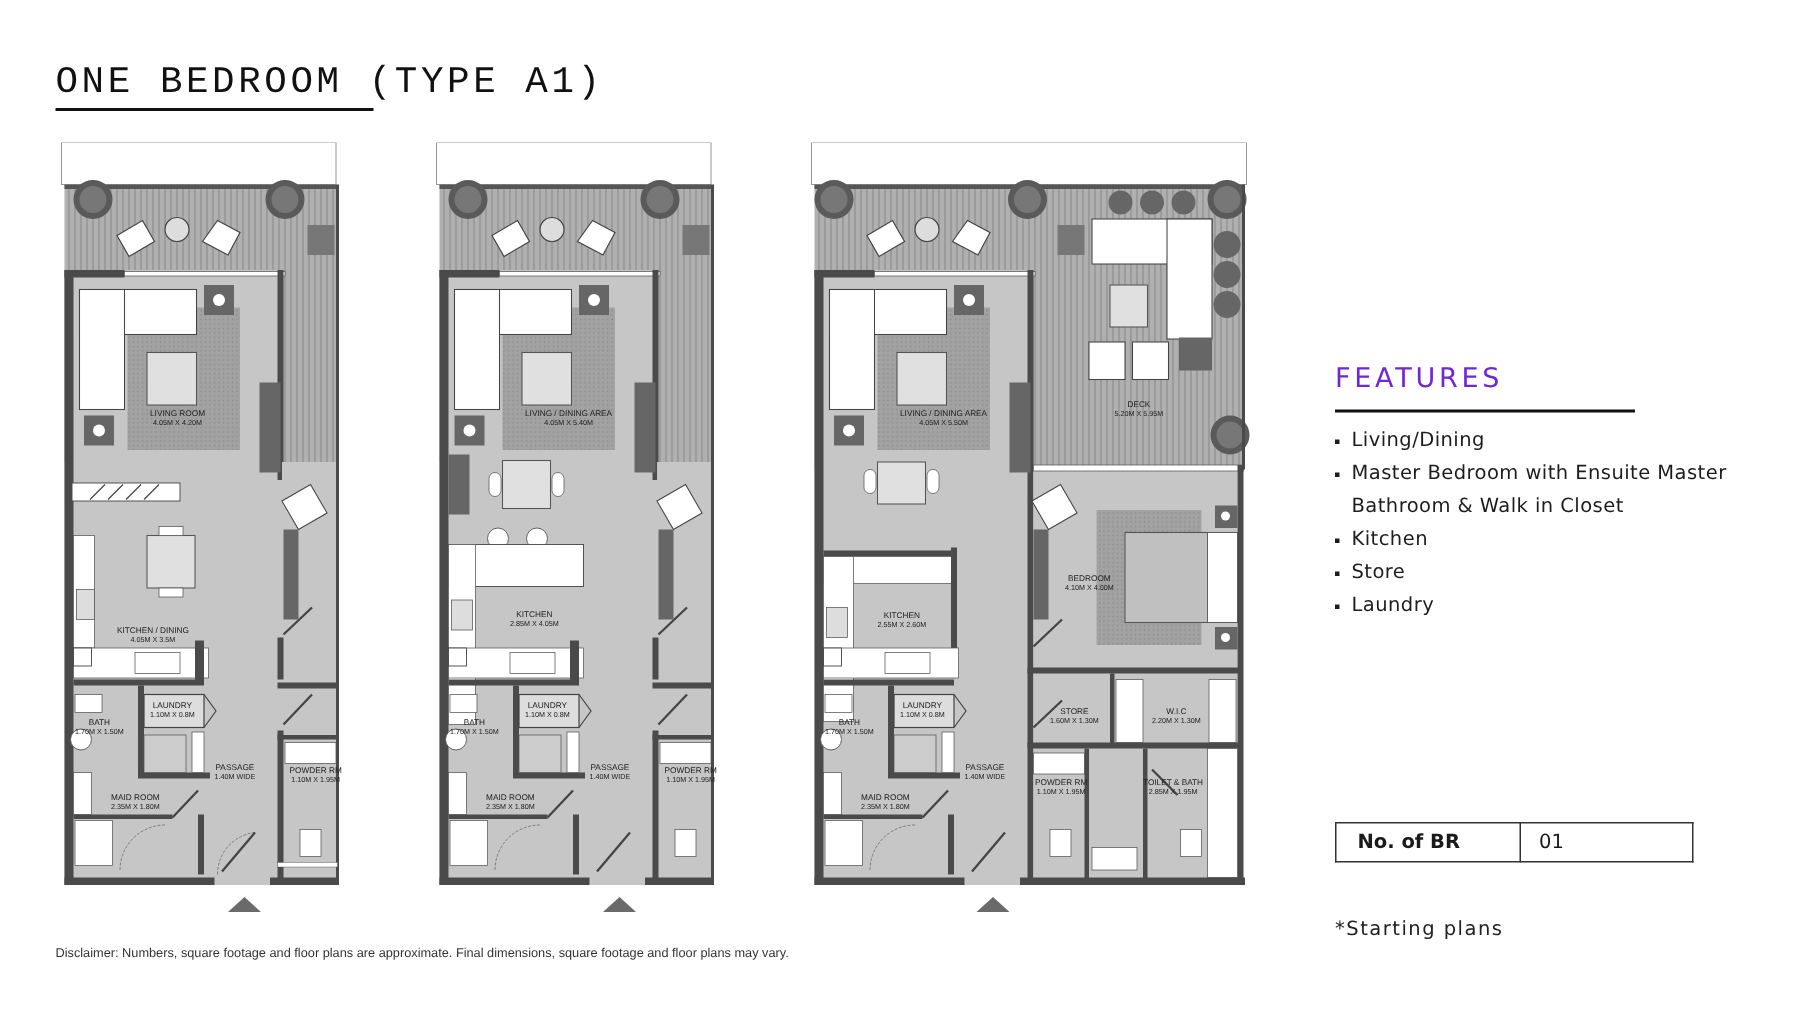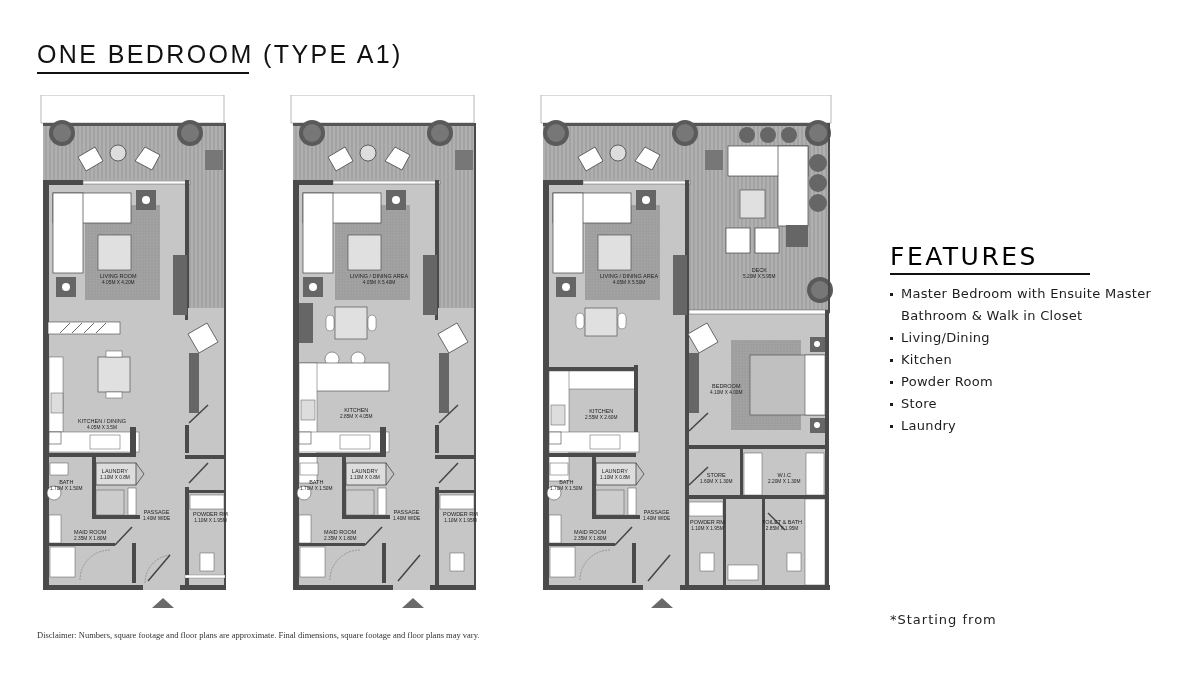--- a/index.html
+++ b/index.html
@@ -2,44 +2,44 @@
 <html><head>
 <meta charset="utf-8">
 <style>
   * { box-sizing: border-box; margin: 0; padding: 0; }
   html, body { width: 1200px; height: 680px; background: #ffffff; overflow: hidden; }
   body { position: relative; font-family: "DejaVu Sans", sans-serif; color: #1a1a1a; }
 
   .title {
     position: absolute; left: 37px; top: 40px;
     font-size: 25px; letter-spacing: 2.4px; font-weight: normal; color: #111;
-    font-family: Liberation Sans, sans-serif;
+    font-family: Liberation Mono, monospace;
   }
   .title-underline { position: absolute; left: 37px; top: 72px; width: 212px; height: 2px; background: #111; }
 
   .plan { position: absolute; top: 95px; height: 495px; }
   .plan svg { display: block; }
   .plan-label { position: absolute; font-family: "Liberation Sans", sans-serif; font-size: 5.5px; line-height: 6.5px; text-align: center; color: #222; text-transform: uppercase; white-space: nowrap; }
   .plan-label .dim { display: block; font-size: 4.8px; }
 
   .entry-arrow { position: absolute; width: 0; height: 0; border-left: 11px solid transparent; border-right: 11px solid transparent; border-bottom: 10px solid #6a6a6a; top: 598px; }
 
-  .features-title { position: absolute; left: 890px; top: 242px; font-size: 25px; letter-spacing: 2.5px; color: #000000; text-align: right; }
+  .features-title { position: absolute; left: 890px; top: 242px; font-size: 18px; letter-spacing: 2.5px; color: #6d28d9; text-align: right; }
   .features-underline { position: absolute; left: 890px; top: 273px; width: 200px; height: 1.5px; background: #111; }
   .features-list { position: absolute; left: 890px; top: 283px; list-style: none; width: 290px; }
   .features-list li { font-size: 13px; line-height: 22px; color: #1d1d1d; position: relative; padding-left: 11px; letter-spacing: 0.3px; }
   .features-list li::before { content: ""; position: absolute; left: 0; top: 10px; width: 3px; height: 3px; background: #1d1d1d; }
 
   .spec-table { position: absolute; left: 890px; top: 548px; border-collapse: collapse; width: 239px; }
   .spec-table td { border: 1.5px solid #333; height: 26px; font-size: 13px; padding: 0 14px; }
   .spec-table td.key { font-weight: bold; width: 123px; }
   .spec-table td.val { padding-left: 12px; }
   .starting-note { position: absolute; left: 890px; top: 612px; font-size: 13px; letter-spacing: 1px; color: #222; }
 
-  .disclaimer { position: absolute; left: 37px; top: 630px; font-size: 8.5px; color: #333; font-family: Liberation Serif, serif; }
+  .disclaimer { position: absolute; left: 37px; top: 630px; font-size: 8.5px; color: #333; font-family: Liberation Sans, sans-serif; }
 </style>
 </head>
 <body>
 
 <div class="title">ONE BEDROOM (TYPE A1)</div>
 <div class="title-underline"></div>
 
 <div class="plan" style="left:40px; width:200px;">
   <svg width="200" height="495" viewBox="0 0 200 495">
     <defs>
@@ -344,27 +344,30 @@
   <div class="plan-label" style="left:103px; top:414px;"><span>PASSAGE</span><span class="dim">1.40m WIDE</span></div>
   <div class="plan-label" style="left:34px; top:434px;"><span>MAID ROOM</span><span class="dim">2.35M X 1.80M</span></div>
   <div class="plan-label" style="left:150px; top:424px;"><span>POWDER RM</span><span class="dim">1.10M X 1.95M</span></div>
   <div class="plan-label" style="left:222px; top:424px;"><span>TOILET &amp; BATH</span><span class="dim">2.85M X 1.95M</span></div>
 </div>
 <div class="entry-arrow" style="left:651px;"></div>
 
 <div class="features-title">FEATURES</div>
 <div class="features-underline"></div>
 <ul class="features-list">
+  <li>Living/Dining</li>
   <li>Master Bedroom with Ensuite Master Bathroom &amp; Walk in Closet</li>
-  <li>Living/Dining</li>
   <li>Kitchen</li>
-  <li>Powder Room</li>
   <li>Store</li>
   <li>Laundry</li>
 </ul>
 
 <table class="spec-table">
   <tbody>
+      <tr>
+    <td class="key">No. of BR</td>
+    <td class="val">01</td>
+  </tr>
 </tbody>
   </table>
-<div class="starting-note">*Starting from</div>
+<div class="starting-note">*Starting plans</div>
 
 <div class="disclaimer">Disclaimer: Numbers, square footage and floor plans are approximate. Final dimensions, square footage and floor plans may vary.</div>
 
 </body></html>

